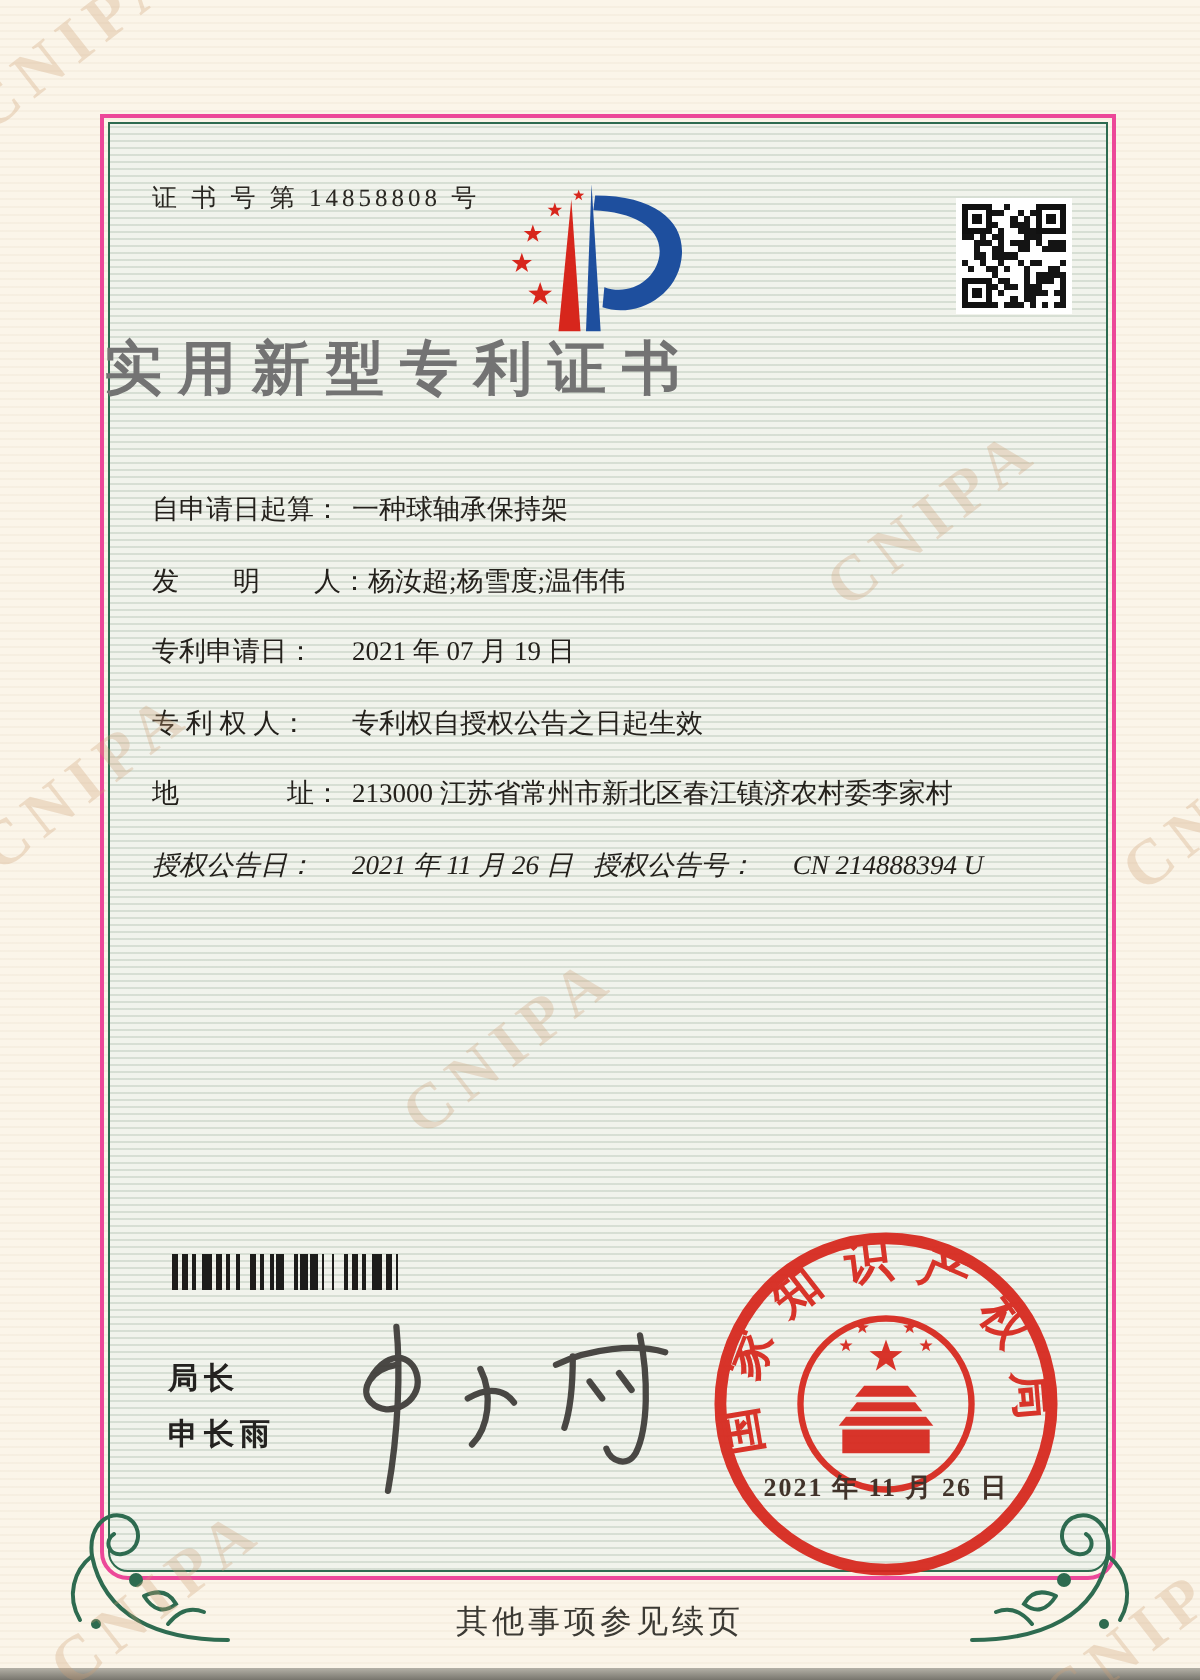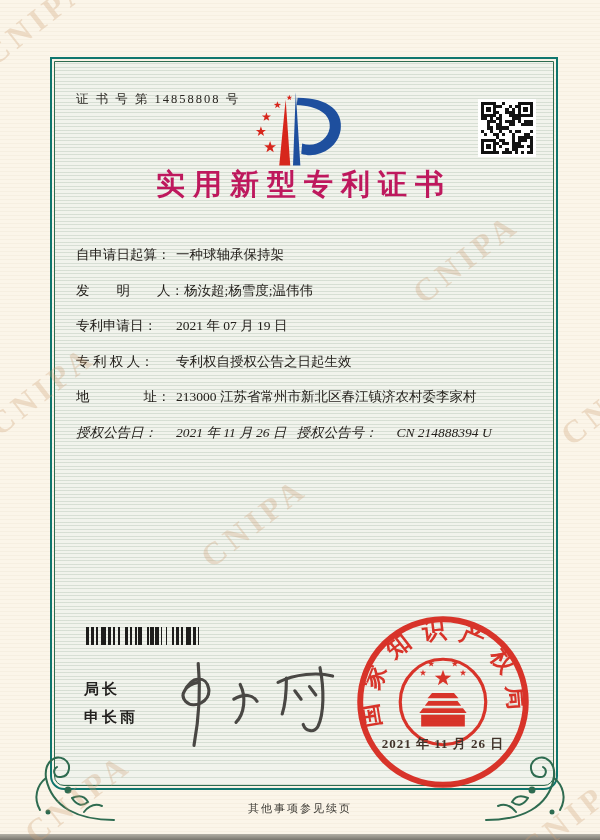--- a/index.html
+++ b/index.html
@@ -7,40 +7,40 @@
   body {
     position:relative; overflow:hidden;
     background:#fbf5e9;
     background-image: repeating-linear-gradient(0deg, rgba(205,185,155,0.10) 0 1px, transparent 1px 4px);
     font-family:"Liberation Serif","DejaVu Serif",serif;
     color:#23211d;
   }
   
   .frame {
     position:absolute; left:50px; top:57px; width:508px; height:733px;
-    border:2px solid #0f766e; border-radius:0 0 14px 14px;
+    border:2px solid #ec4899; border-radius:0 0 14px 14px;
     background:transparent; z-index:2;
   }
   .frame-inner {
     position:absolute; inset:2px; border:1px solid #2e6b50; border-radius:0 0 10px 10px;
     background-color:#f1f3ec;
     background-image: repeating-linear-gradient(0deg, rgba(110,140,115,0.20) 0 0.8px, transparent 0.8px 3.5px);
   }
   .content { position:absolute; inset:0; z-index:3; }
   
   .cert-no { position:absolute; left:24px; top:32px; font-size:12.5px; letter-spacing:2px; color:#2a2722; }
   .logo { position:absolute; left:50%; top:26px; transform:translateX(-50%); width:110px; height:86px; }
   .qr { position:absolute; left:426px; top:40px; width:58px; height:58px; background:#fff; padding:3px; }
   .qr-modules { position:absolute; inset:3px; display:grid; grid-template-columns:repeat(17,1fr); grid-template-rows:repeat(17,1fr); }
   .qr-modules .on { background:#141414; }
   .finder { position:absolute; width:15px; height:15px; border:3px solid #111; background:#fff; }
   .finder::after { content:""; position:absolute; inset:2px; background:#111; }
   .f-tl { left:3px; top:3px; } .f-tr { right:3px; top:3px; } .f-bl { left:3px; bottom:3px; }
-  .title { position:absolute; left:0; right:0; top:106px; text-align:center;
-           font-size:29px; font-weight:bold; letter-spacing:8px; color:#be185d; }
+  .title { position:absolute; left:0; right:0; top:106px; text-align:left;
+           font-size:29px; font-weight:bold; letter-spacing:8px; color:#737373; }
   
   .fields { position:absolute; left:24px; right:20px; top:187px; font-size:13.5px; }
   .frow { height:21px; margin-bottom:14.5px; white-space:nowrap; }
   .flabel { display:inline-block; min-width:100px; color:#24211c; }
   .fvalue { color:#24211c; }
   .grant-row { display:flex;font-style:italic; }
   .grant-right { margin-left:10px; }
   
   .paras { position:absolute; left:24px; right:21px; top:426px; font-size:12.8px;
            line-height:20.5px; text-align:justify; color:#26231e; }
@@ -54,21 +54,21 @@
   .signature { position:absolute; left:100px; top:594px; width:210px; height:105px; }
   .seal { position:absolute; left:300px; top:552px; width:182px; height:182px; opacity:0.93; }
   .seal-date { position:absolute; left:298px; top:676px; width:186px; text-align:center;
                font-size:13px; letter-spacing:1px; color:#41332a; font-weight:bold; }
   .page-info { position:absolute; left:0; right:0; top:700px; text-align:center; font-size:11.5px; letter-spacing:1px; color:#33312c; }
   
   .flourish { position:absolute; width:96px; height:96px; z-index:4; }
   .fl-left { left:24px; top:728px; }
   .fl-right { left:480px; top:728px; transform:scaleX(-1); }
   .cont-note { position:absolute; left:0; right:0; top:801px; text-align:center;
-               font-size:11px; letter-spacing:2px; color:#3c3a34; z-index:2; }
+               font-size:16px; letter-spacing:2px; color:#3c3a34; z-index:2; }
   .photo-edge { position:absolute; left:0; right:0; bottom:0; height:6px;
                 background:linear-gradient(180deg,#b4b1a7,#77756d); z-index:1; }
   
   .wm-layer { position:absolute; inset:0; z-index:6; pointer-events:none; }
   .wm { position:absolute; font-weight:bold; font-size:32px; letter-spacing:5px;
         color:rgba(206,158,116,0.30); transform:rotate(-38deg); font-family:"Liberation Serif",serif; }
 </style>
 </head>
 <body>
 

